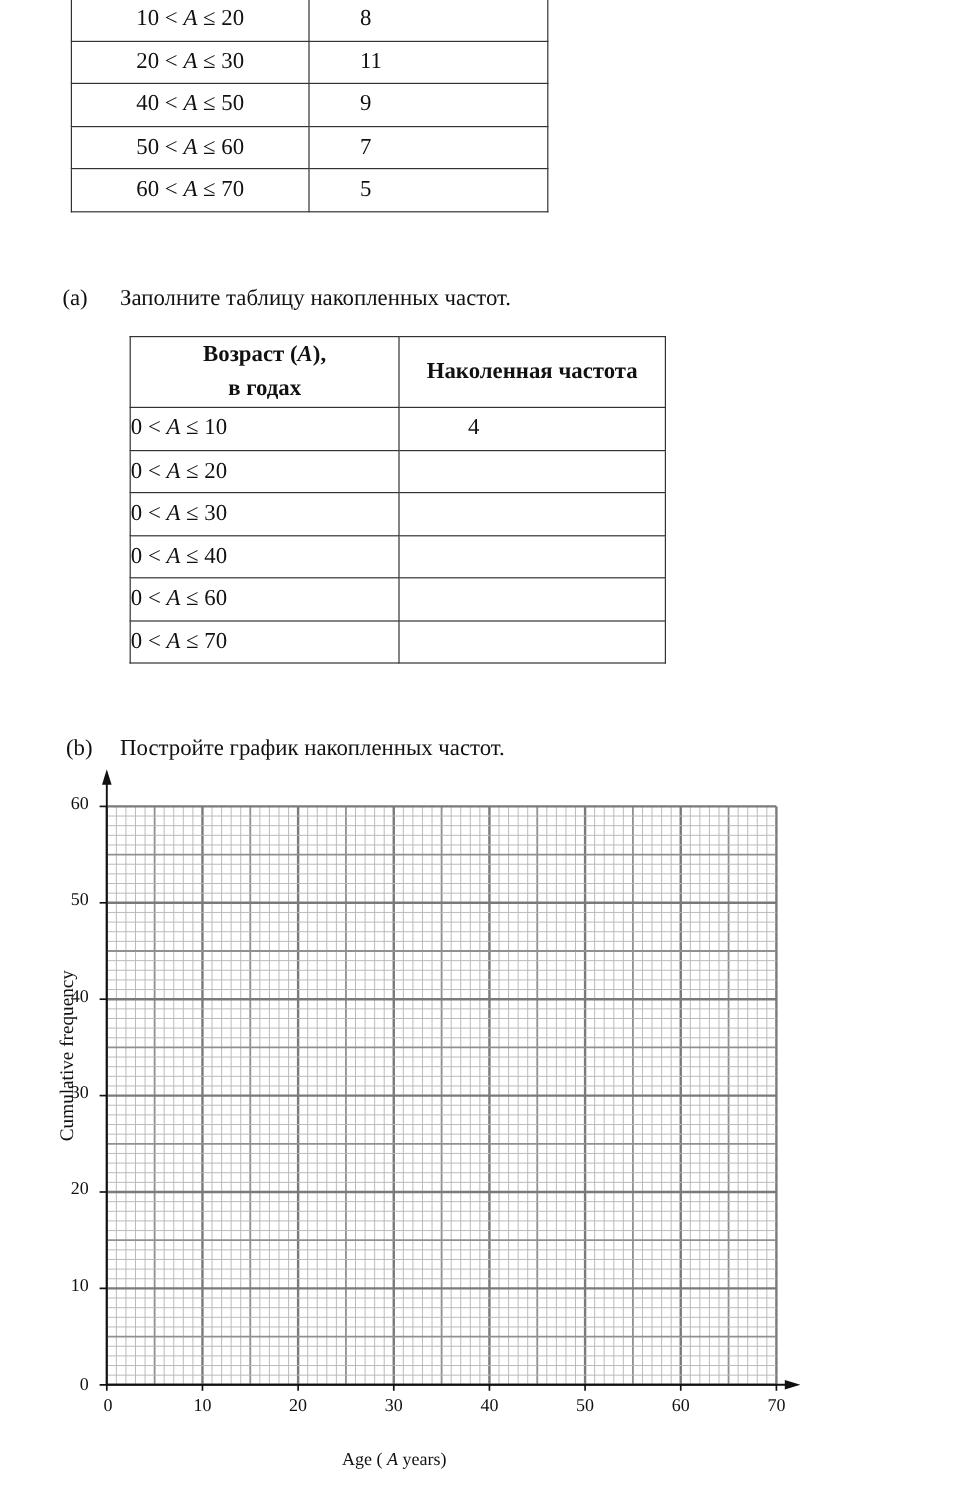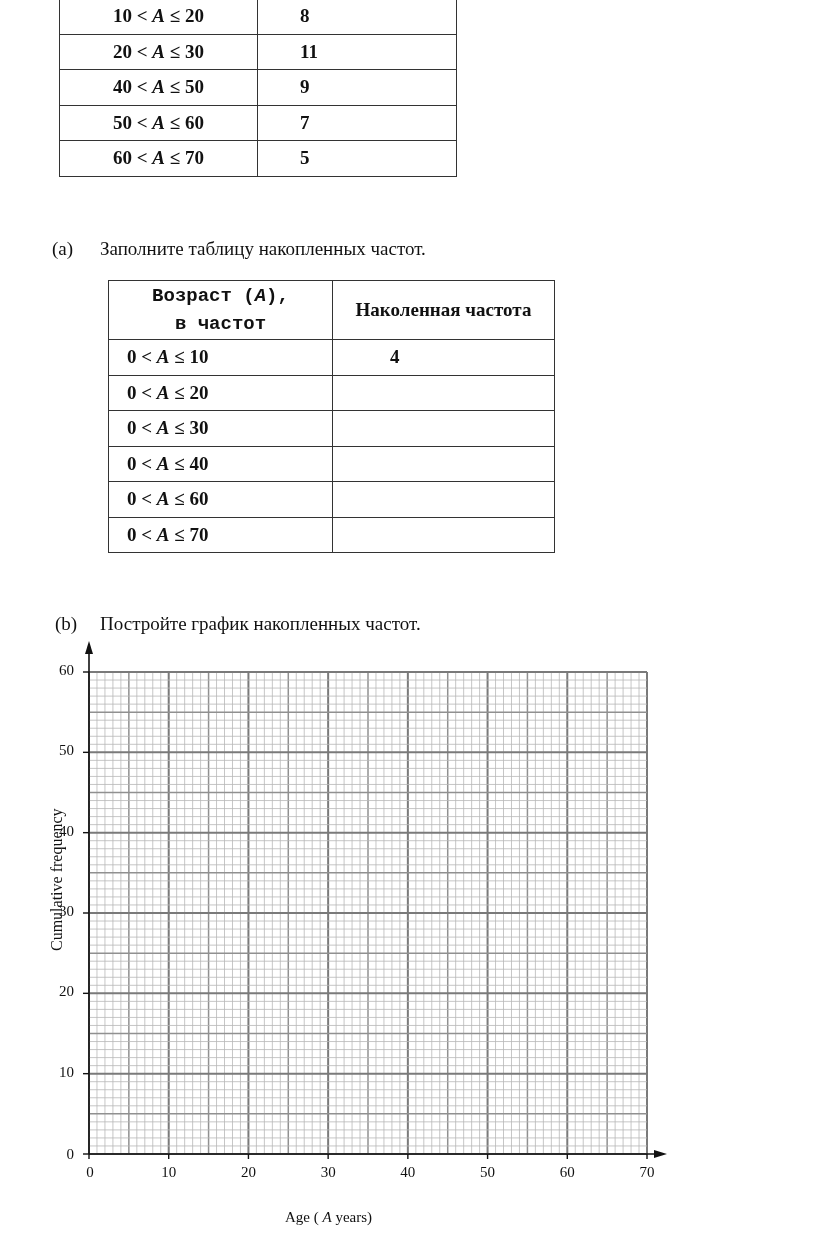--- a/index.html
+++ b/index.html
@@ -7,30 +7,30 @@
       width: 816px; height: 1246px; position: relative; overflow: hidden;
       font-family: "Liberation Serif", "DejaVu Serif", serif; color: #111;
     }
     .abs { position: absolute; }
     table.freq {
       position: absolute; border-collapse: collapse;
       font-size: 19px;
     }
     table.freq td, table.freq th {
       border: 1.5px solid #333; padding: 0; height: 34px;
-      font-weight: bold; vertical-align: middle;
+      font-weight: normal; vertical-align: middle;
     }
     #t1 { left: 59px; top: -2px; width: 398px; }
     #t1 td.c1 { width: 197px; text-align: center; }
     #t1 td.c2 { width: 199px; text-align: left; padding-left: 42px; box-sizing: border-box; }
     #t1 tr { height: 35.5px; }
     #t2 { left: 108px; top: 280px; width: 447px; }
     #t2 th { font-weight: bold; height: 58px; text-align: center; line-height: 28px; font-size: 19px; }
-    #t2 th.c1 { width: 223px; font-family: Liberation Mono, monospace; }
-    #t2 td.c1 { width: 223px; text-align: left; padding-left: 18px; box-sizing: border-box; }
+    #t2 th.c1 { width: 223px; }
+    #t2 td.c1 { width: 223px; text-align: left; box-sizing: border-box; }
     #t2 td.c2 { text-align: left; padding-left: 57px; box-sizing: border-box; }
     #t2 tr.row { height: 35.5px; }
     i.var { font-style: italic; }
     .part { position: absolute; font-size: 19px; }
     .part .lbl { position: absolute; left: 0; }
     .part .txt { position: absolute; left: 48px; white-space: nowrap; }
     .tick-y { position: absolute; font-size: 15px; text-align: right; width: 30px; }
     .tick-x { position: absolute; font-size: 15px; text-align: center; width: 30px; }
     .ylabel {
       position: absolute; font-size: 16px; white-space: nowrap;
@@ -69,21 +69,21 @@
 <div class="part" style="left:52px; top:238px; width:600px; height:26px;">
   <span class="lbl">(a)</span>
   <span class="txt">Заполните таблицу накопленных частот.</span>
 </div>
 
 <table id="t2" class="freq">
   <thead>
     <tr>
       <th class="c1">
         <span>Возраст (</span><i class="var">A</i><span>),</span><br>
-        <span>в частот</span>
+        <span>в годах</span>
       </th>
       <th class="c2">Наколенная частота</th>
     </tr>
   </thead>
   <tbody id="t2-body">
       <tr class="row">
         <td class="c1"><span>0</span> <span>&lt;</span> <i class="var">A</i> <span>≤</span> <span>10</span></td>
         <td class="c2">4</td>
       </tr>
       <tr class="row">

